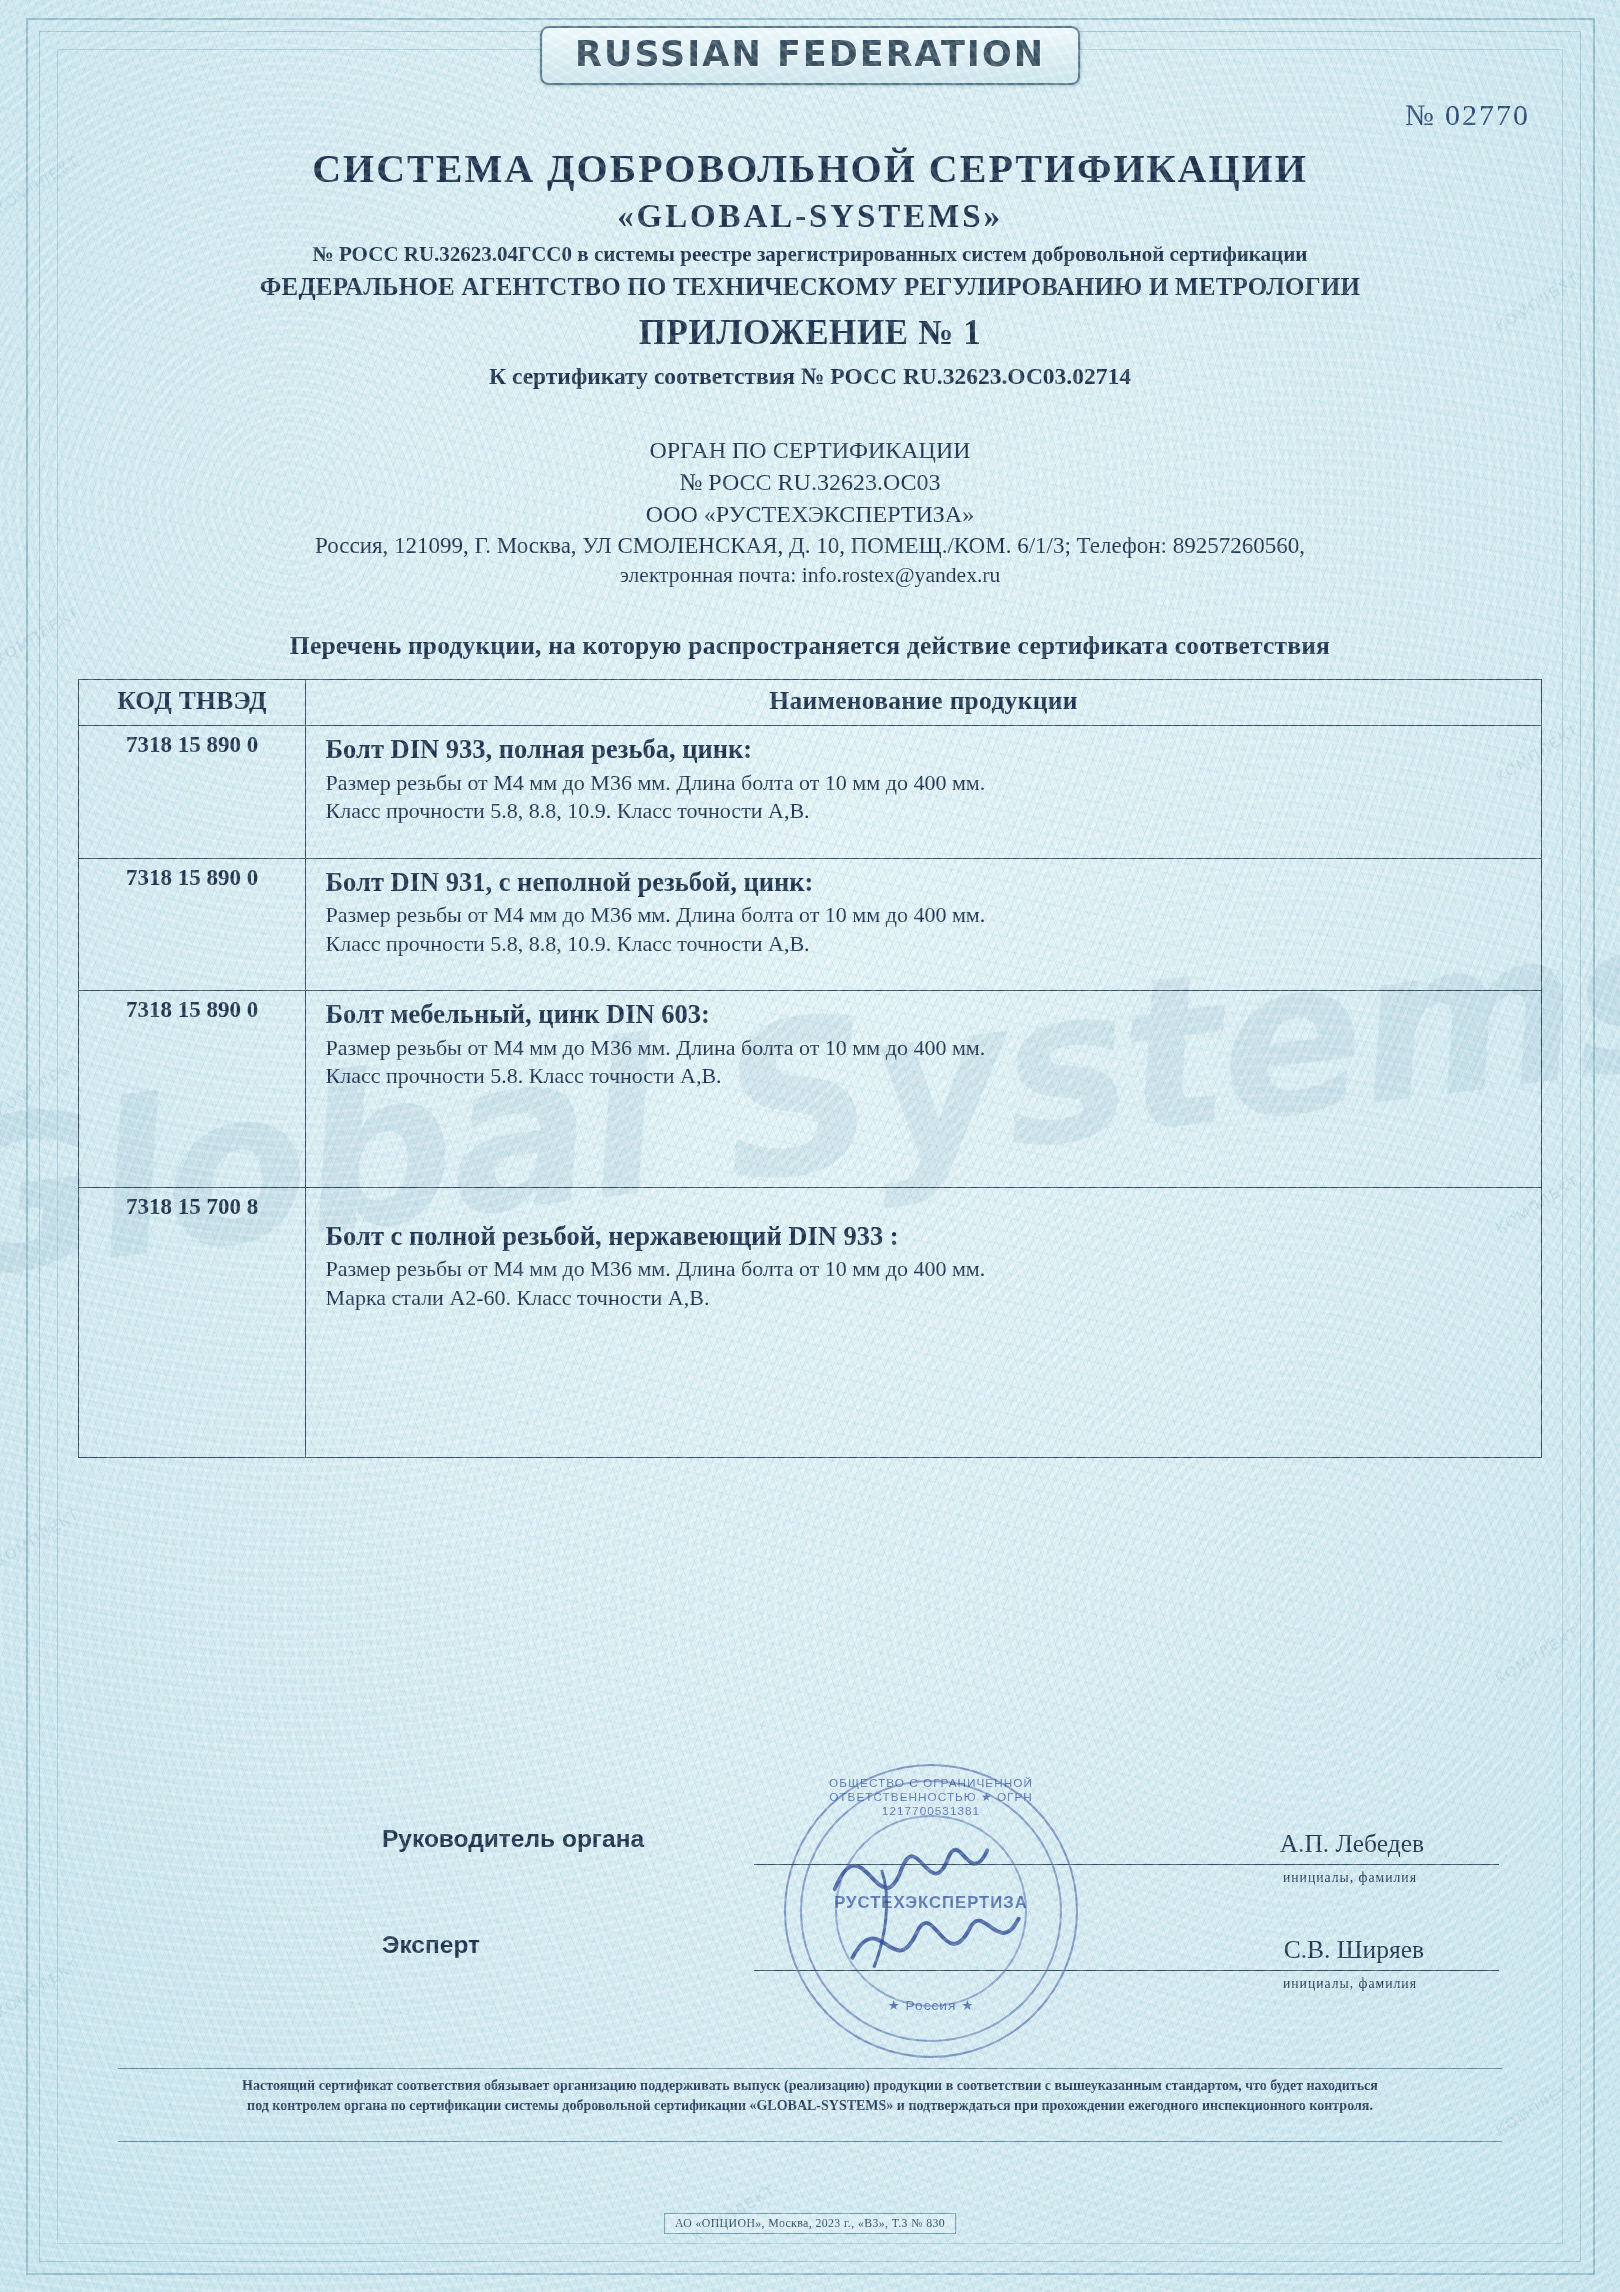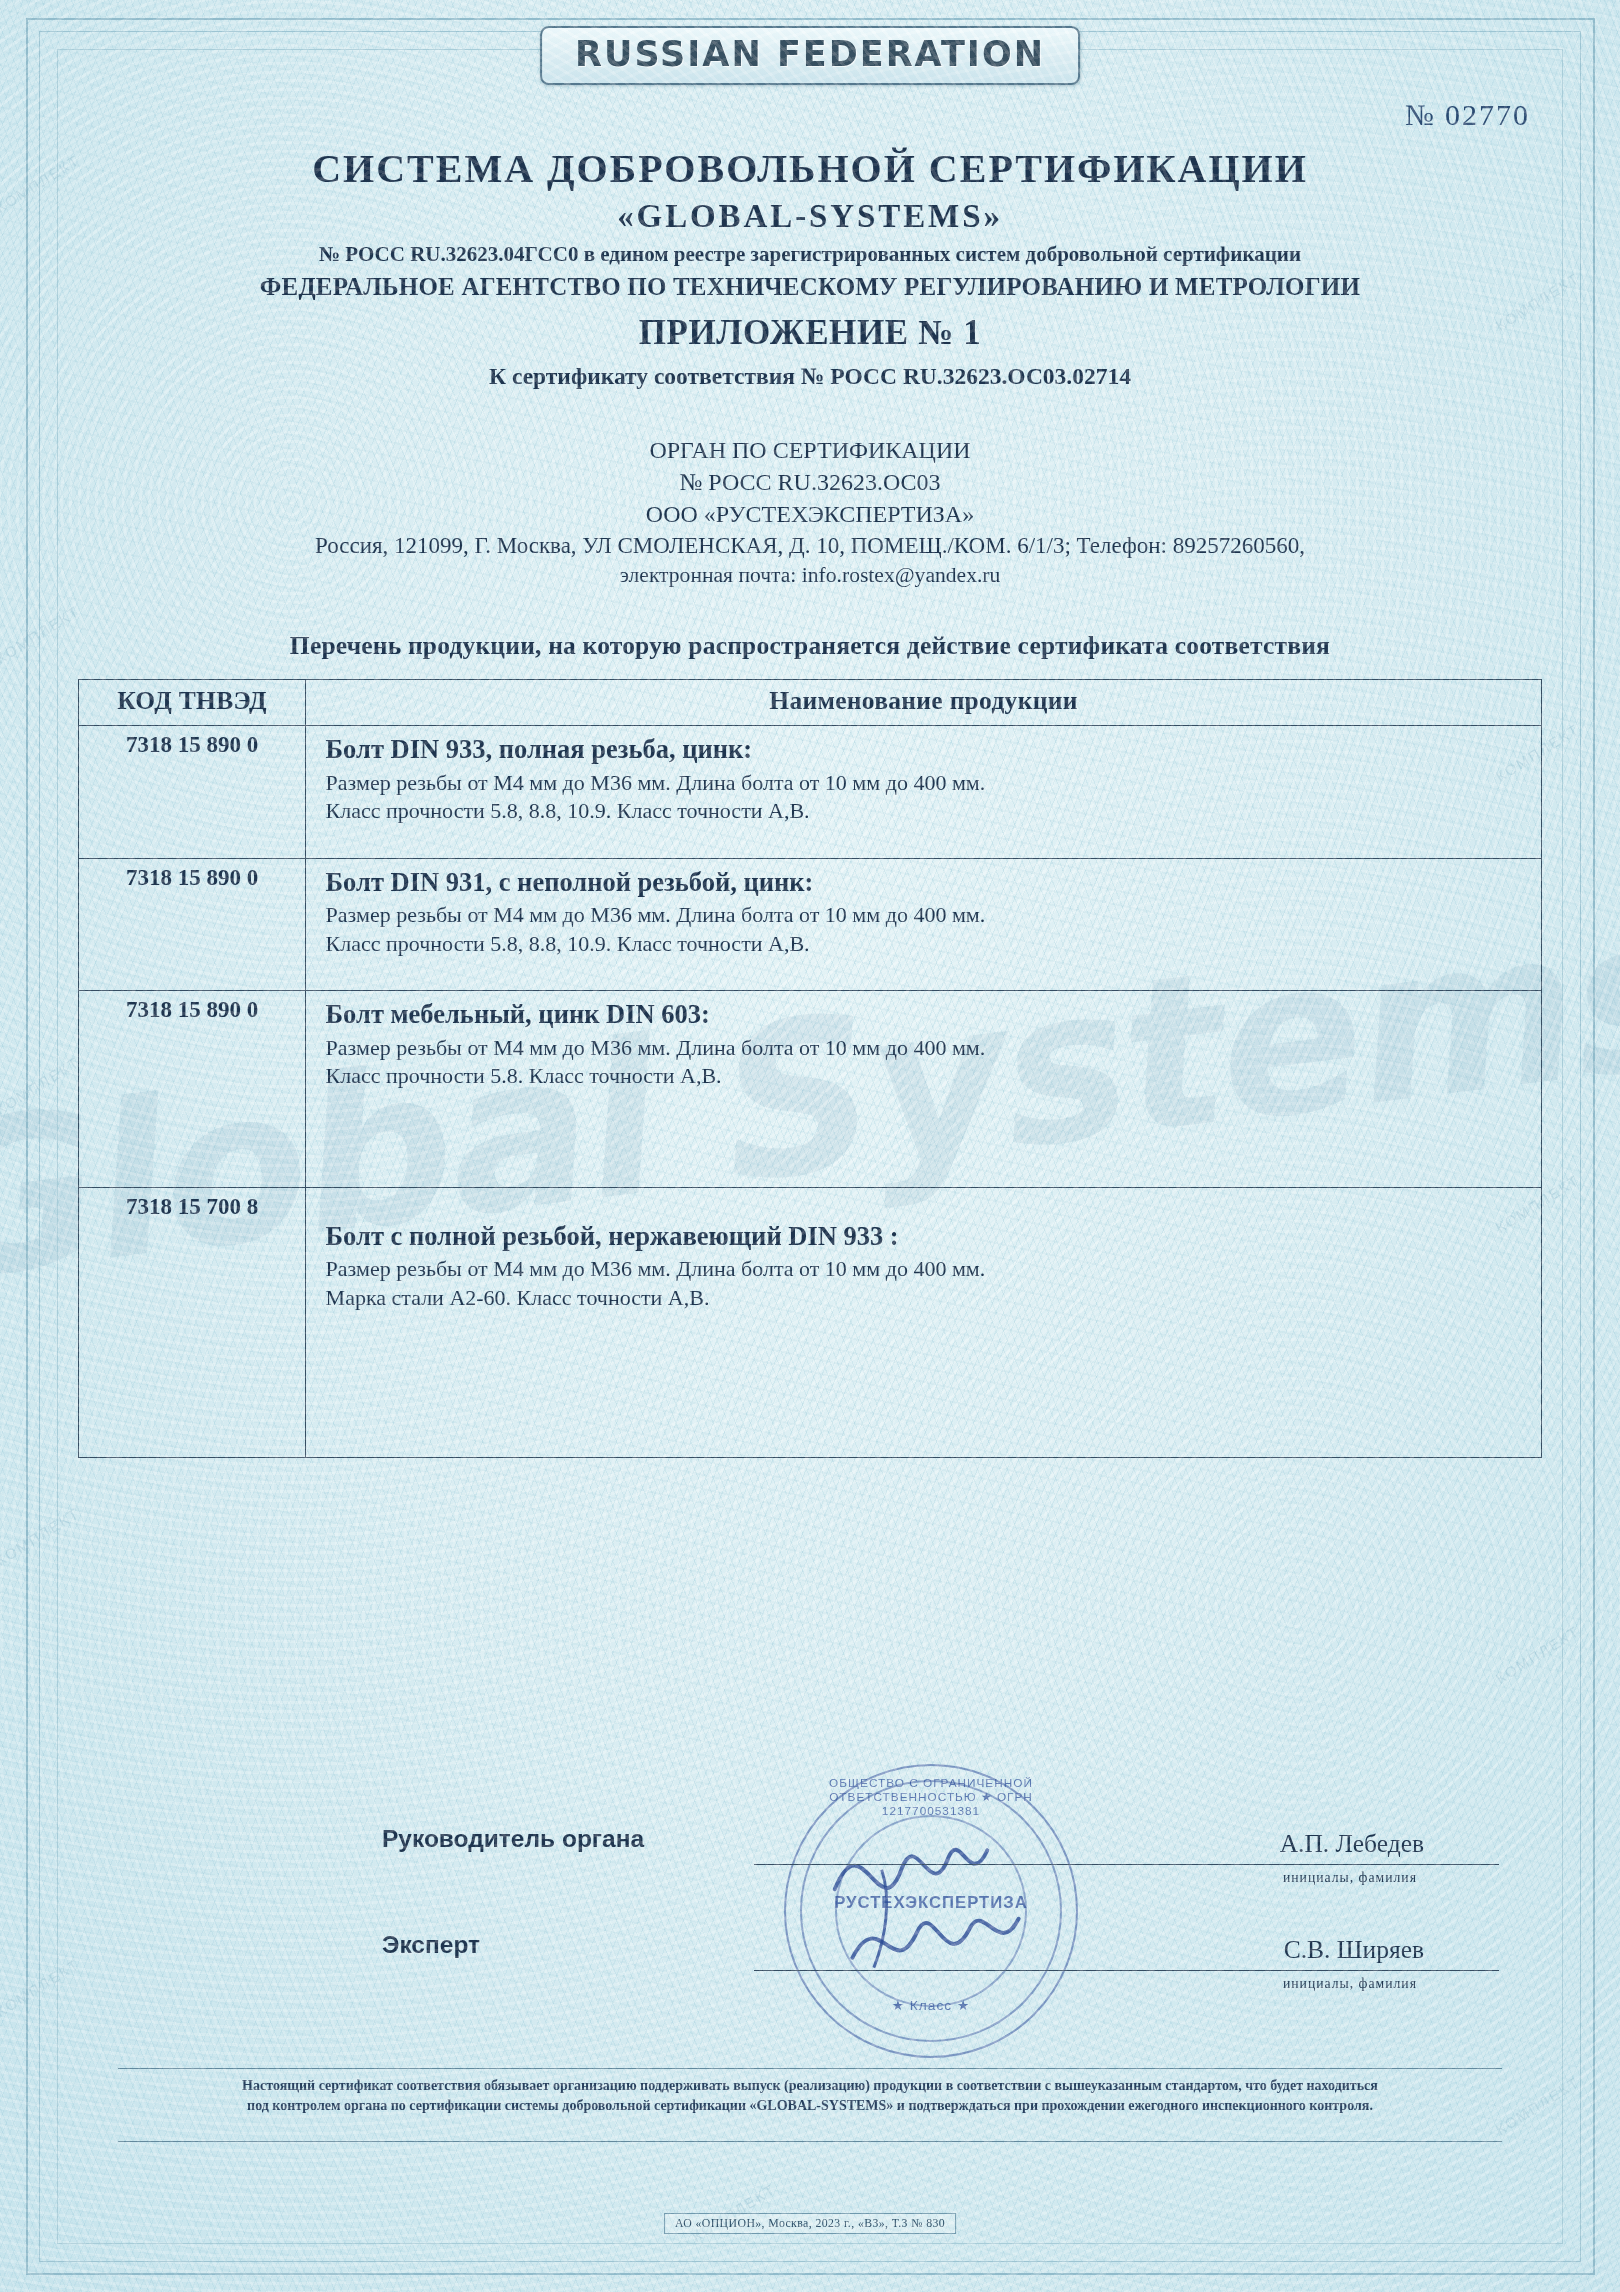--- a/index.html
+++ b/index.html
@@ -404,21 +404,21 @@
 
   <div class="ribbon">
     <div class="ribbon-text">RUSSIAN FEDERATION</div>
   </div>
 
   <div class="serial">№ 02770</div>
 
   <div class="content">
     <div class="center t1">СИСТЕМА ДОБРОВОЛЬНОЙ СЕРТИФИКАЦИИ</div>
     <div class="center t2">«GLOBAL-SYSTEMS»</div>
-    <div class="center t3">№ РОСС RU.32623.04ГСС0 в едином реестре зарегистрированных систем добровольной сертификации</div>
+    <div class="center t3">№ РОСС RU.32623.04ГСС0 в системы реестре зарегистрированных систем добровольной сертификации</div>
     <div class="center t4">ФЕДЕРАЛЬНОЕ АГЕНТСТВО ПО ТЕХНИЧЕСКОМУ РЕГУЛИРОВАНИЮ И МЕТРОЛОГИИ</div>
     <div class="center t5">ПРИЛОЖЕНИЕ № 1</div>
     <div class="center t6">К сертификату соответствия № РОСС RU.32623.ОС03.02714</div>
 
     <div class="org-block center">
       <div class="org-line">ОРГАН ПО СЕРТИФИКАЦИИ</div>
       <div class="org-line">№ РОСС RU.32623.ОС03</div>
       <div class="org-line">ООО «РУСТЕХЭКСПЕРТИЗА»</div>
       <div class="org-line small">Россия, 121099, Г. Москва, УЛ СМОЛЕНСКАЯ, Д. 10, ПОМЕЩ./КОМ. 6/1/3; Телефон: 89257260560,</div>
       <div class="org-line email">электронная почта: info.rostex@yandex.ru</div>
@@ -473,21 +473,21 @@
       </tbody>
     </table>
   </div>
 
   <div class="stamp">
     <div class="ring"></div>
     <div class="ring2"></div>
     <div class="ring3"></div>
     <div class="stamp-txt stamp-top">ОБЩЕСТВО С ОГРАНИЧЕННОЙ ОТВЕТСТВЕННОСТЬЮ ★ ОГРН 1217700531381</div>
     <div class="stamp-txt stamp-center">РУСТЕХЭКСПЕРТИЗА</div>
-    <div class="stamp-txt stamp-city">★ Класс ★</div>
+    <div class="stamp-txt stamp-city">★ Россия ★</div>
     <svg class="scribble" viewBox="0 0 230 190">
       <path d="M12,80 C40,10 58,120 80,60 C96,16 110,96 128,48 C140,18 150,80 168,40" fill="none" stroke="currentColor" stroke-width="4" stroke-linecap="round"></path>
       <path d="M30,150 C58,96 72,176 96,124 C112,88 126,168 150,120 C164,92 180,150 200,110" fill="none" stroke="currentColor" stroke-width="4" stroke-linecap="round"></path>
       <path d="M60,60 C70,90 64,130 52,160" fill="none" stroke="currentColor" stroke-width="3"></path>
     </svg>
   </div>
 
   <div class="sign-area">
     <div class="sign-row">
       <div class="sign-label">Руководитель органа</div>

